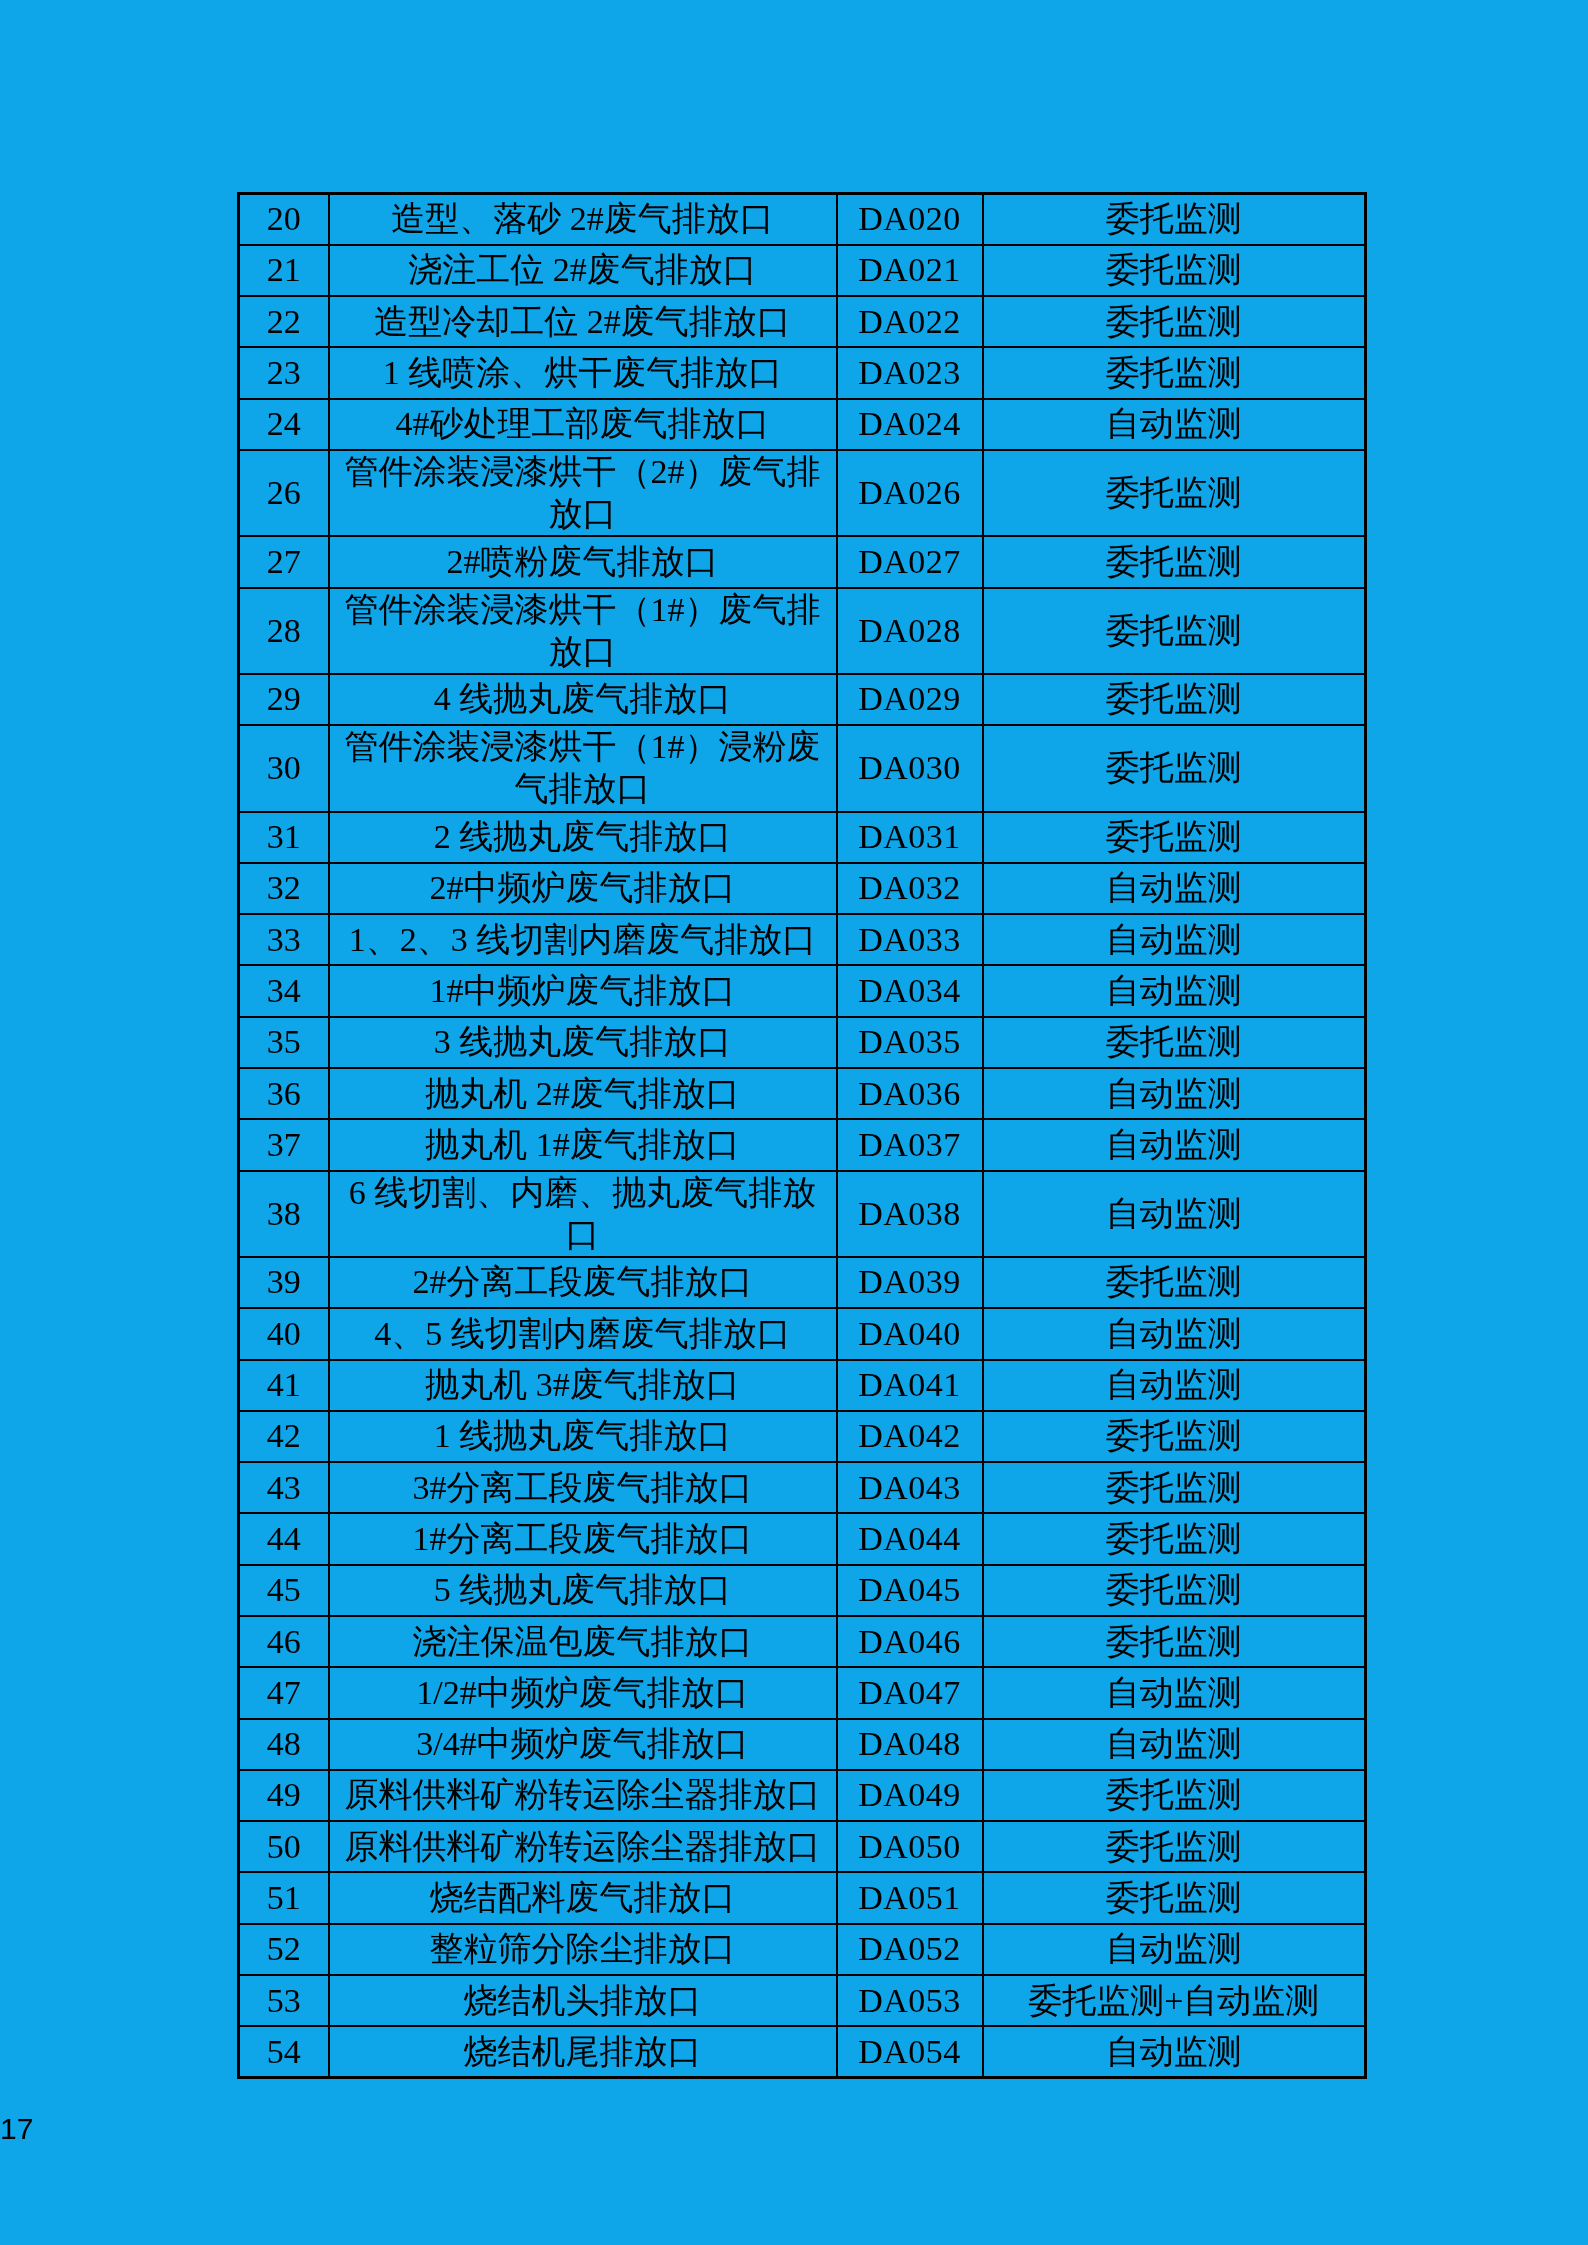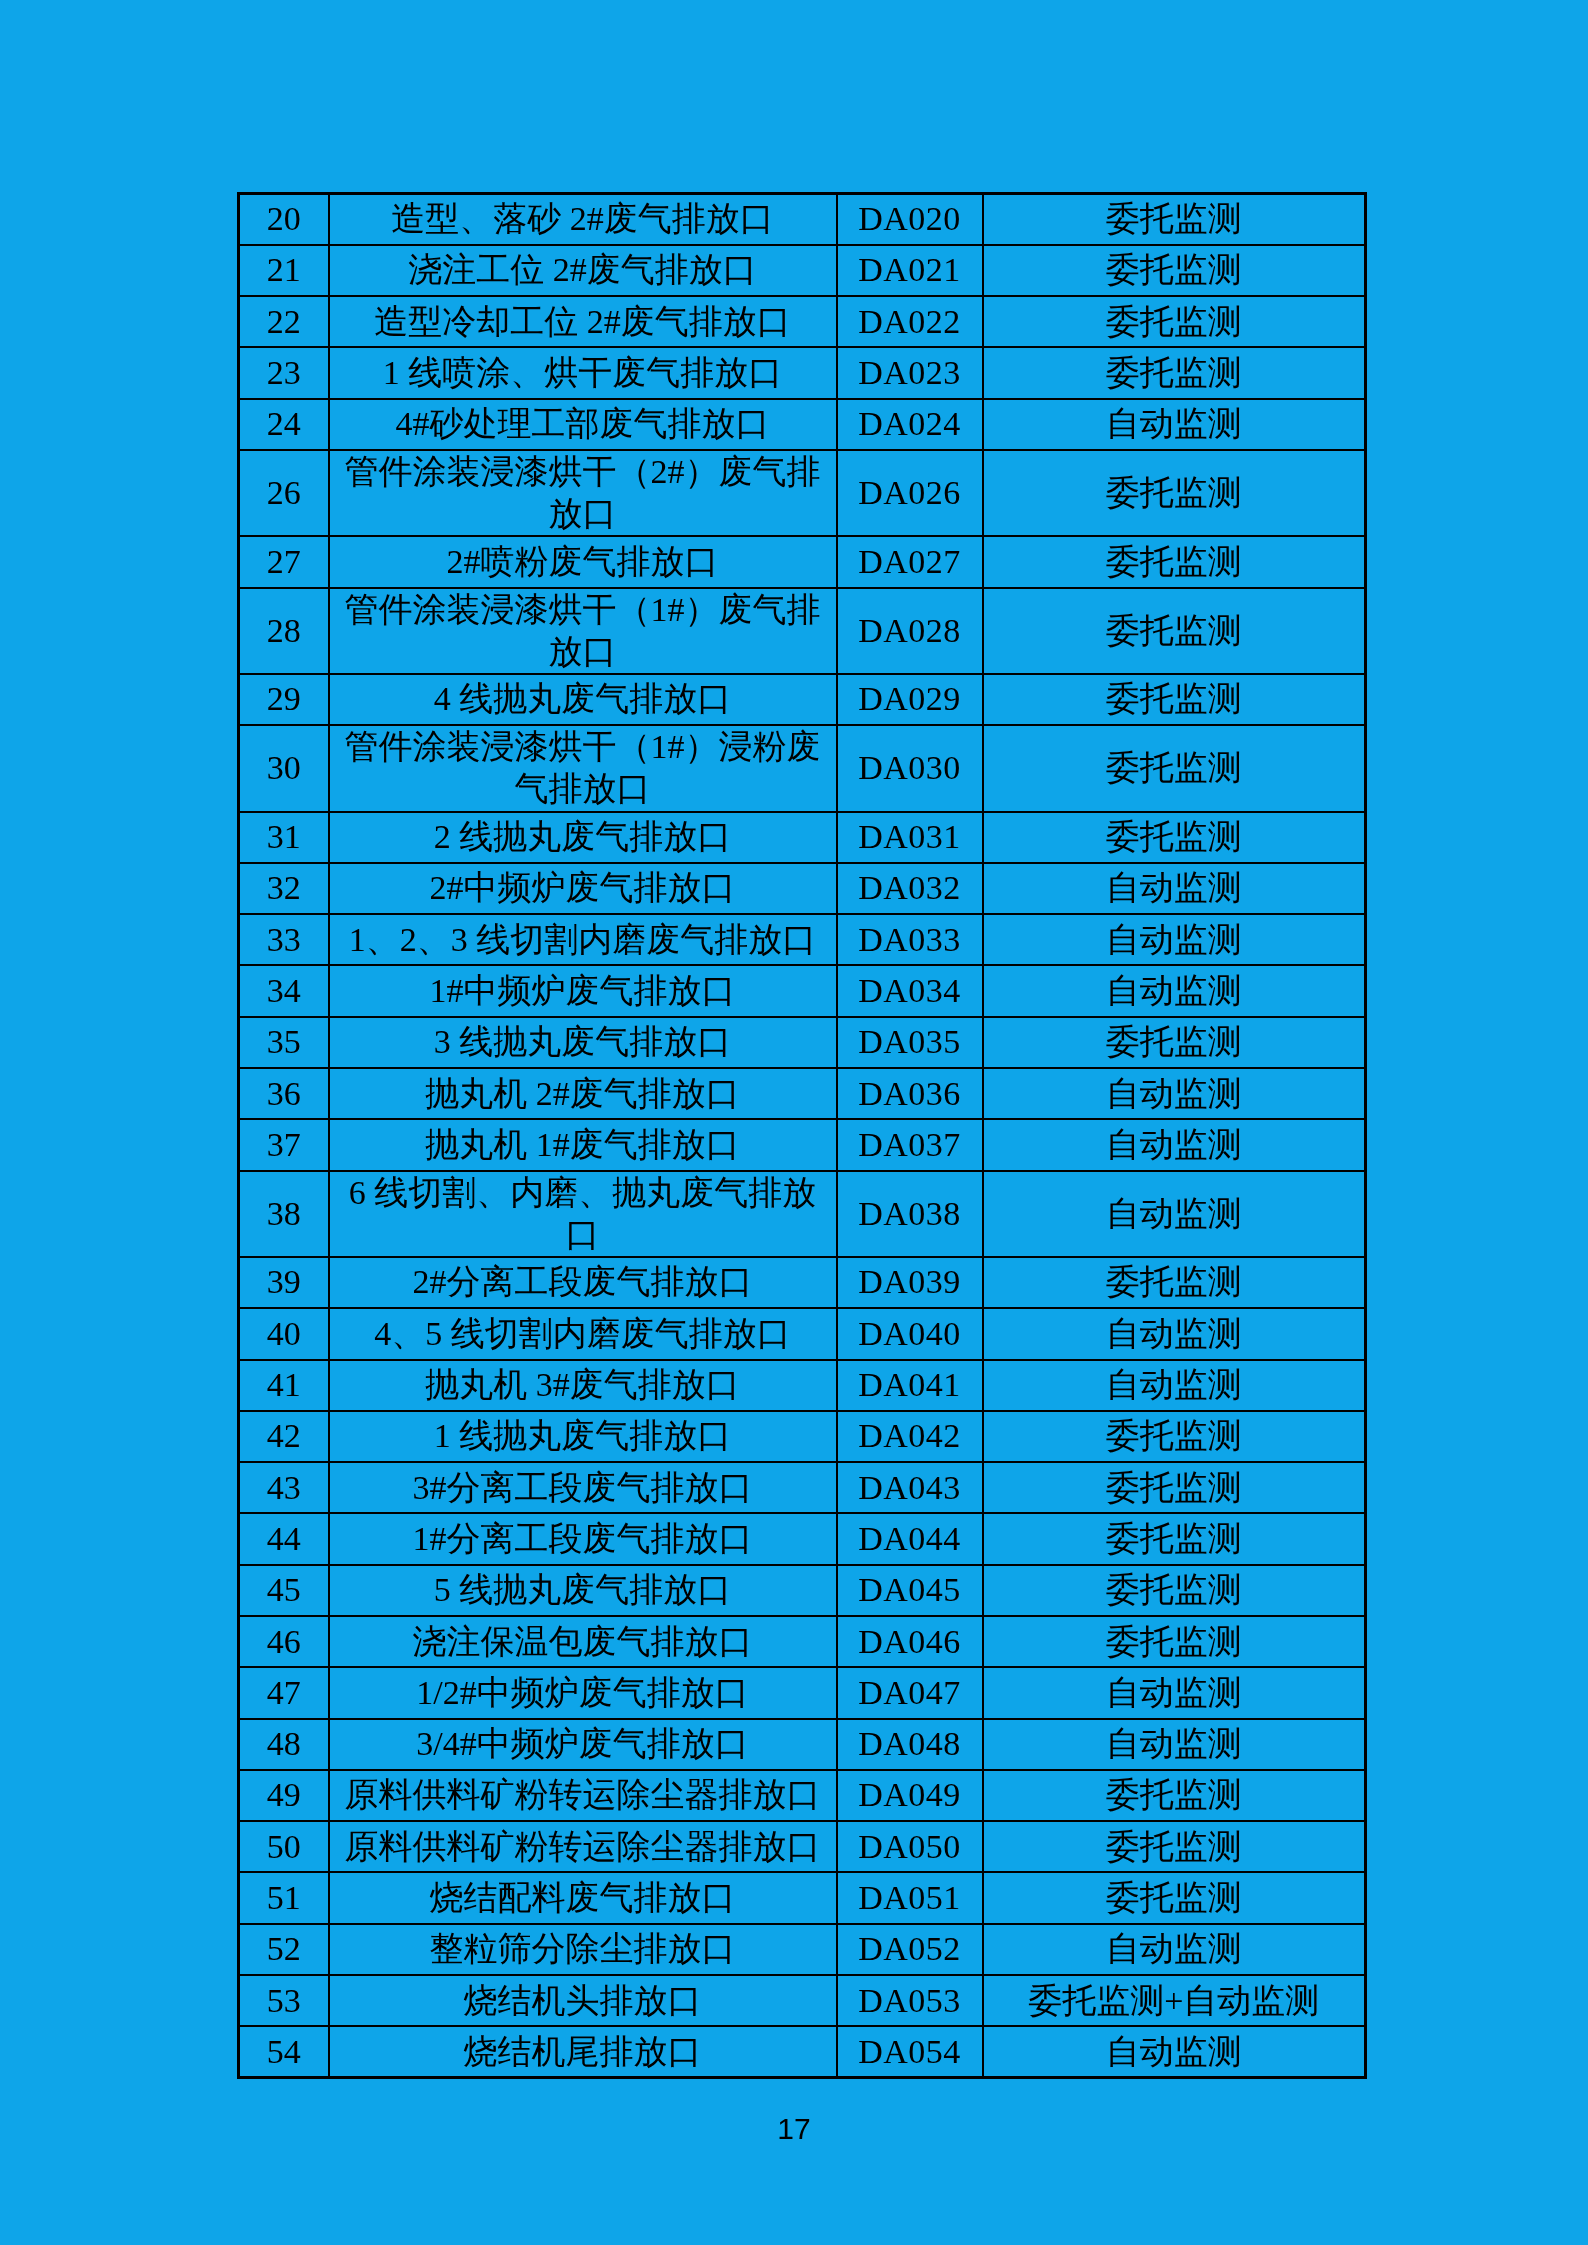--- a/index.html
+++ b/index.html
@@ -37,21 +37,21 @@
   }
   tr.row-normal { height: 51.3px; }
   tr.row-tall   { height: 80px; }
   td.c-seq  { font-size: 34px; }
   td.c-code { font-size: 33px; letter-spacing: 0.5px; margin-top: 29px; }
   .footer-pagenum {
     position: absolute;
     top: 2112px;
     left: 0;
     width: 100%;
-    text-align: center;
+    text-align: left;
     font-family: "Liberation Sans", "DejaVu Sans", sans-serif;
     font-size: 30px;
     color: #000000;
   }
 </style>
 </head>
 <body>
 
 <div class="page">
 

